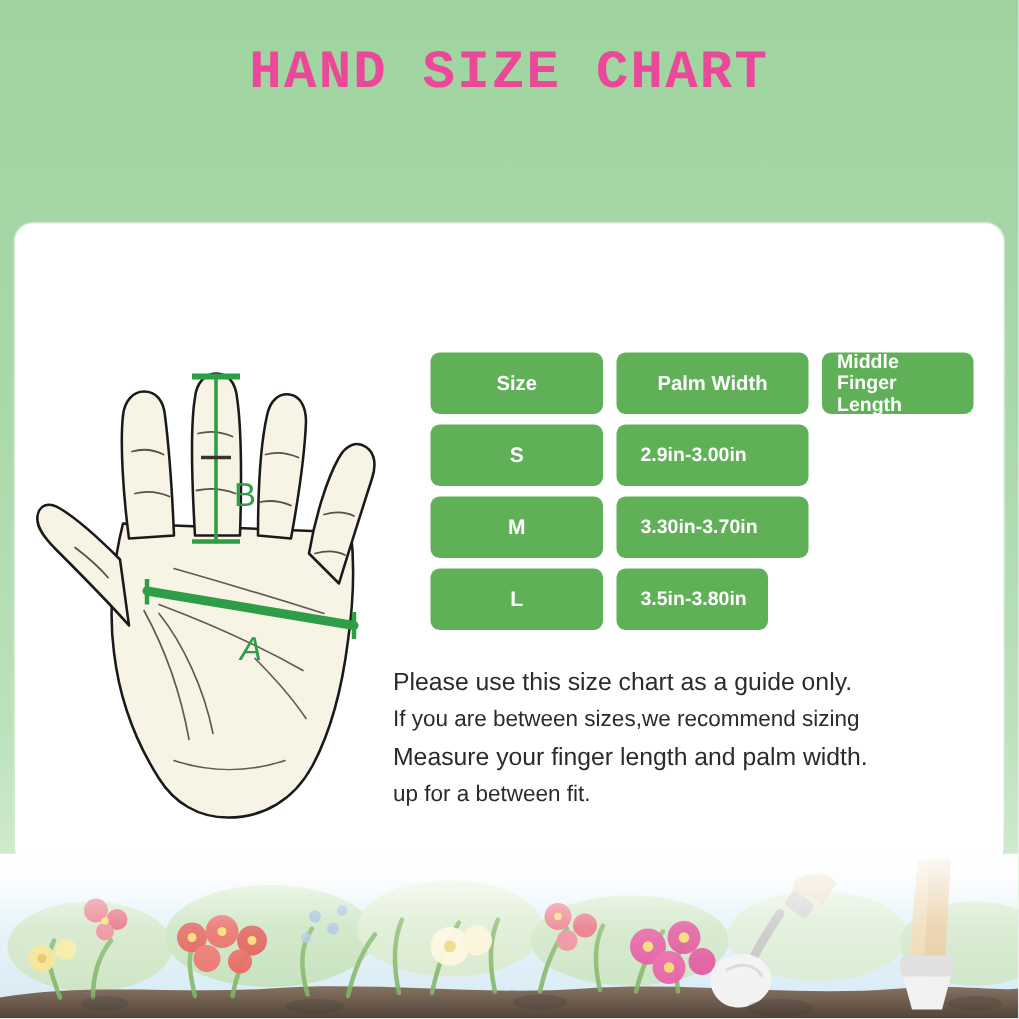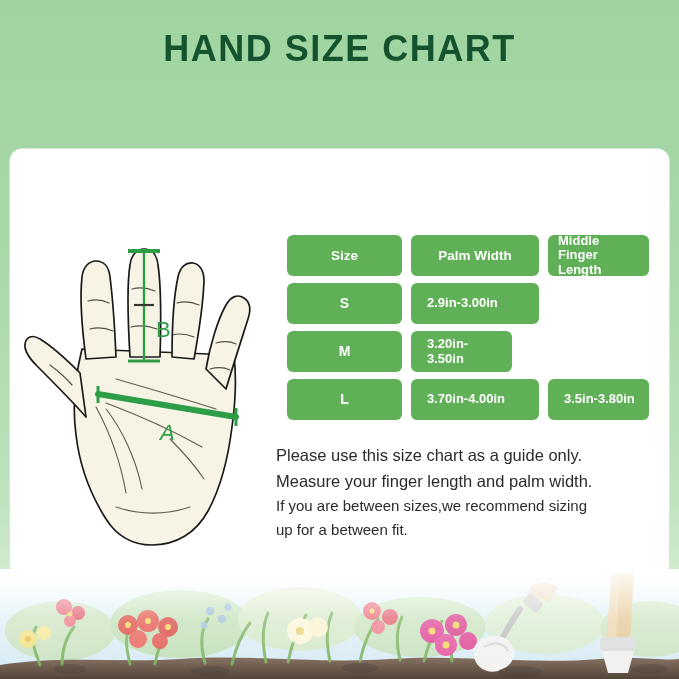--- a/index.html
+++ b/index.html
@@ -19,22 +19,22 @@
   
   .title-bar {
     position: absolute;
     top: 28px; left: 0; right: 0;
     text-align: center;
   }
   .title {
     font-size: 36px;
     font-weight: bold;
     letter-spacing: 1.5px;
-    color: #14532d;
-    font-family: Liberation Sans, sans-serif;
+    color: #ec4899;
+    font-family: Liberation Mono, monospace;
   }
 
   
   .card {
     position: absolute;
     left: 9px; top: 148px;
     width: 661px; height: 430px;
     background: #ffffff;
     border: 1px solid #d5e8d4;
     border-radius: 13px;
@@ -82,21 +82,21 @@
 
   .row.head .cell.c-finger { font-size: 13px; }
 
   
   .notes {
     position: absolute;
     left: 252px; top: 293px;
     width: 400px;
     color: #2b2b2b;
   }
-  .note-line { font-size: 16.5px; line-height: 1.58; white-space: nowrap; margin-left: 14px; }
+  .note-line { font-size: 16.5px; line-height: 1.58; white-space: nowrap; }
   .note-line.small { font-size: 15px; white-space: normal; }
 
   
   .photo {
     position: absolute;
     left: 0; bottom: 0;
     width: 679px; height: 110px;
     overflow: hidden;
   }
   .photo svg { display: block; width: 100%; height: 100%; }
@@ -200,34 +200,33 @@
       <div class="cell c-finger">Middle Finger Length</div>
     </div>
 
     <div class="row data">
       <div class="cell c-size">S</div>
       <div class="cell c-palm">2.9in-3.00in</div>
     </div>
 
     <div class="row data">
       <div class="cell c-size">M</div>
-      <div class="cell c-finger">3.20in-3.50in</div>
+      <div class="cell c-palm">3.30in-3.70in</div>
     </div>
 
     <div class="row data">
       <div class="cell c-size">L</div>
-      <div class="cell c-palm">3.70in-4.00in</div>
       <div class="cell c-finger">3.5in-3.80in</div>
     </div>
   </div>
 
   <div class="notes">
     <div class="note-line">Please use this size chart as a guide only.</div>
+    <div class="note-line small">If you are between sizes,we recommend sizing</div>
     <div class="note-line">Measure your finger length and palm width.</div>
-    <div class="note-line small">If you are between sizes,we recommend sizing</div>
     <div class="note-line small">up for a between fit.</div>
   </div>
 
 </div>
 
 <div class="photo">
   <svg viewBox="0 0 679 110" xmlns="http://www.w3.org/2000/svg" preserveAspectRatio="none">
     <defs>
       <linearGradient id="sky" x1="0" y1="0" x2="0" y2="1">
         <stop offset="0%" stop-color="#ffffff"></stop>

